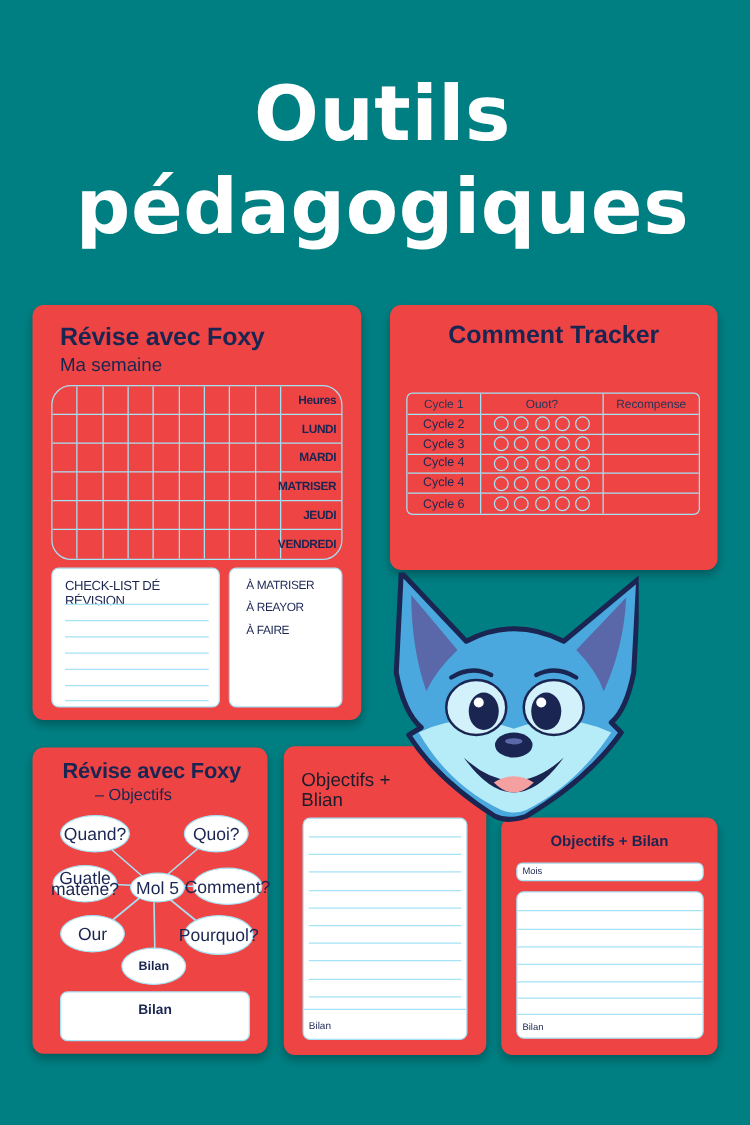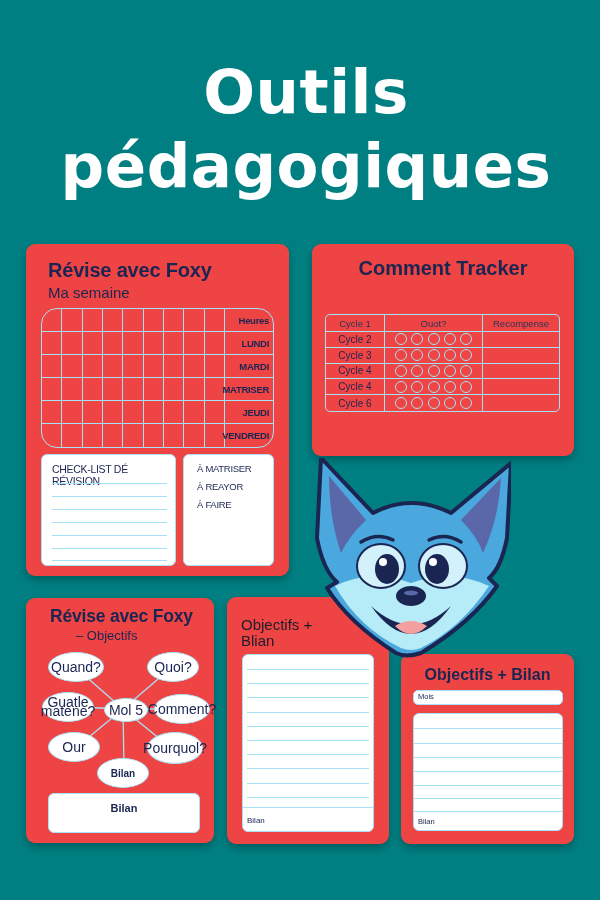--- a/index.html
+++ b/index.html
@@ -71,21 +71,21 @@
   .bilan-box span { display: block; text-align: center; font-size: 11px; font-weight: 700; margin-top: 8px; }
 
   
   #card-obj2 { left: 227px; top: 597px; width: 162px; height: 247px; }
   #card-obj2 .h1 { position: absolute; left: 14px; top: 20px; font-size: 15px; line-height: 16px; color: #1c1c2c; }
   .lines-box { left: 15px; top: 57px; width: 132px; height: 178px; }
   .lines-box .foot { position: absolute; left: 4px; bottom: 6px; font-size: 8px; }
 
   
   #card-obj3 { left: 401px; top: 654px; width: 173px; height: 190px; }
-  #card-obj3 .h1 { position: absolute; left: 0; width: 100%; text-align: center; top: 12px; font-size: 16px; font-weight: 700; }
+  #card-obj3 .h1 { position: absolute; left: 0; width: 100%; text-align: center; top: 12px; font-size: 12px; font-weight: 700; }
   .mois-field { left: 12px; top: 36px; width: 150px; height: 15px; border-radius: 5px; font-size: 7.5px; padding-left: 4px; line-height: 12px; }
   .lines-box2 { left: 12px; top: 59px; width: 150px; height: 118px; }
   .lines-box2 .foot { position: absolute; left: 4px; bottom: 4px; font-size: 7.5px; }
 
   
   .fox { position: absolute; left: 311px; top: 458px; width: 200px; height: 200px; }
 </style>
 </head>
 <body>
 

